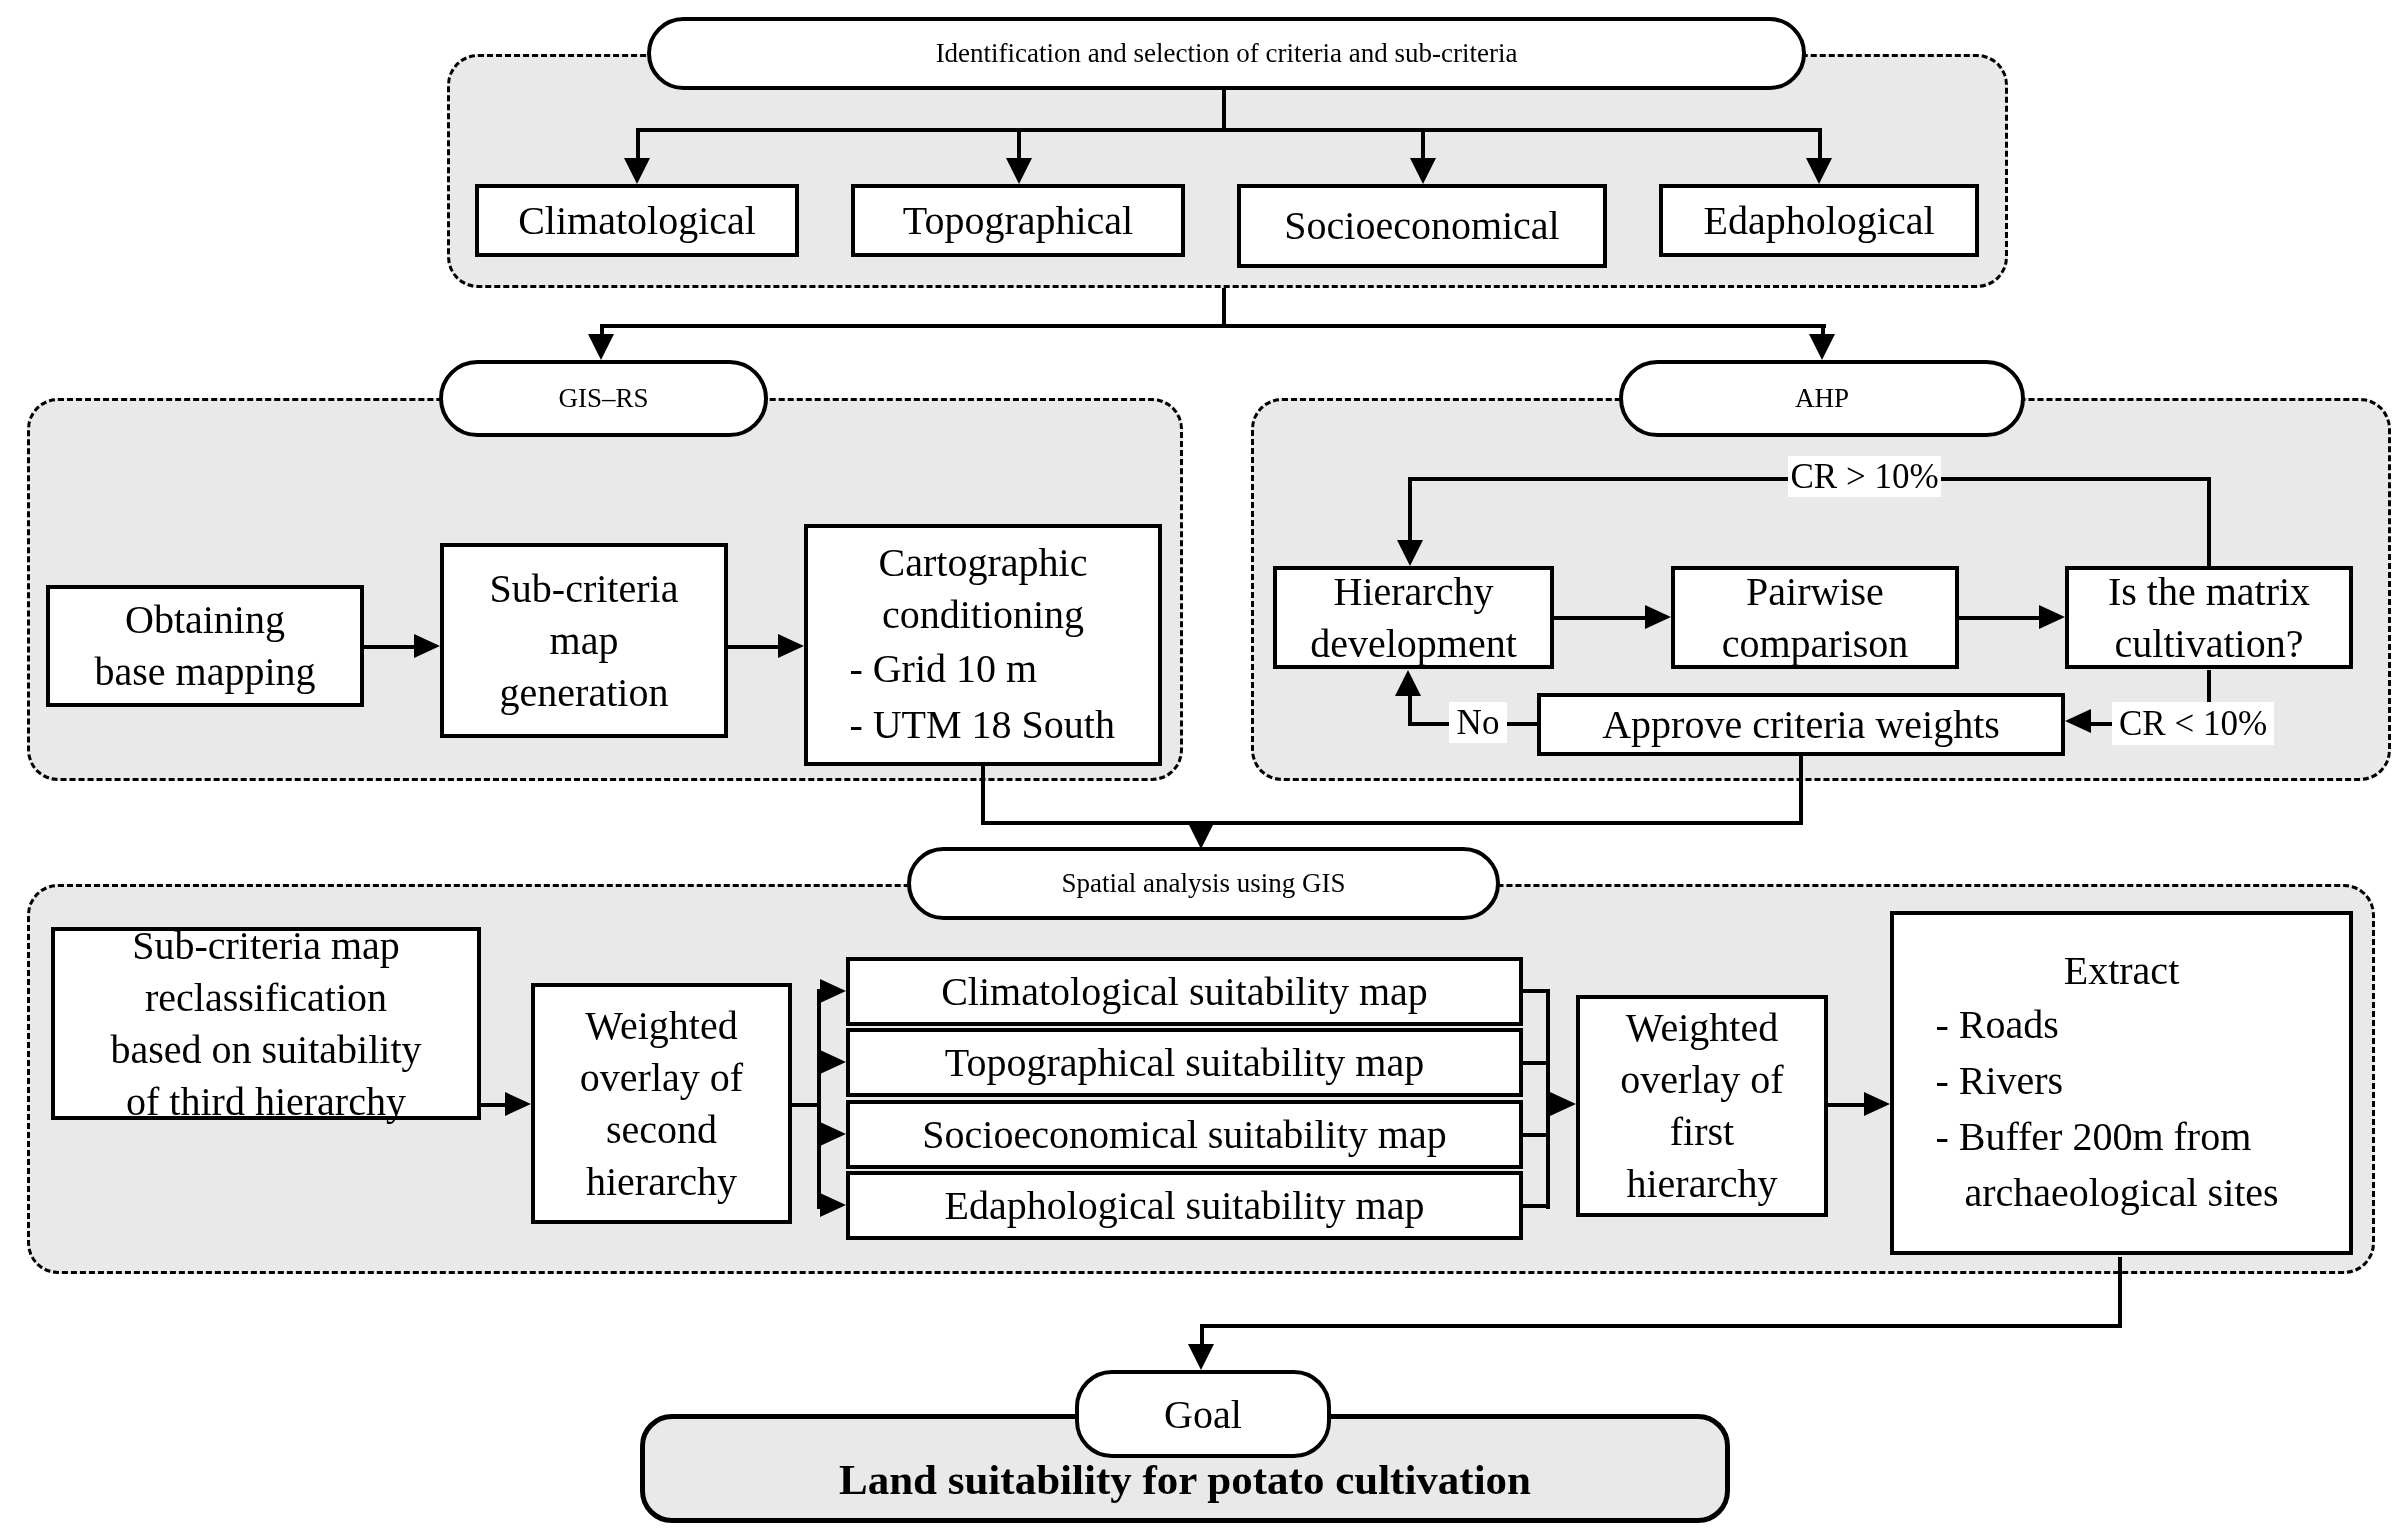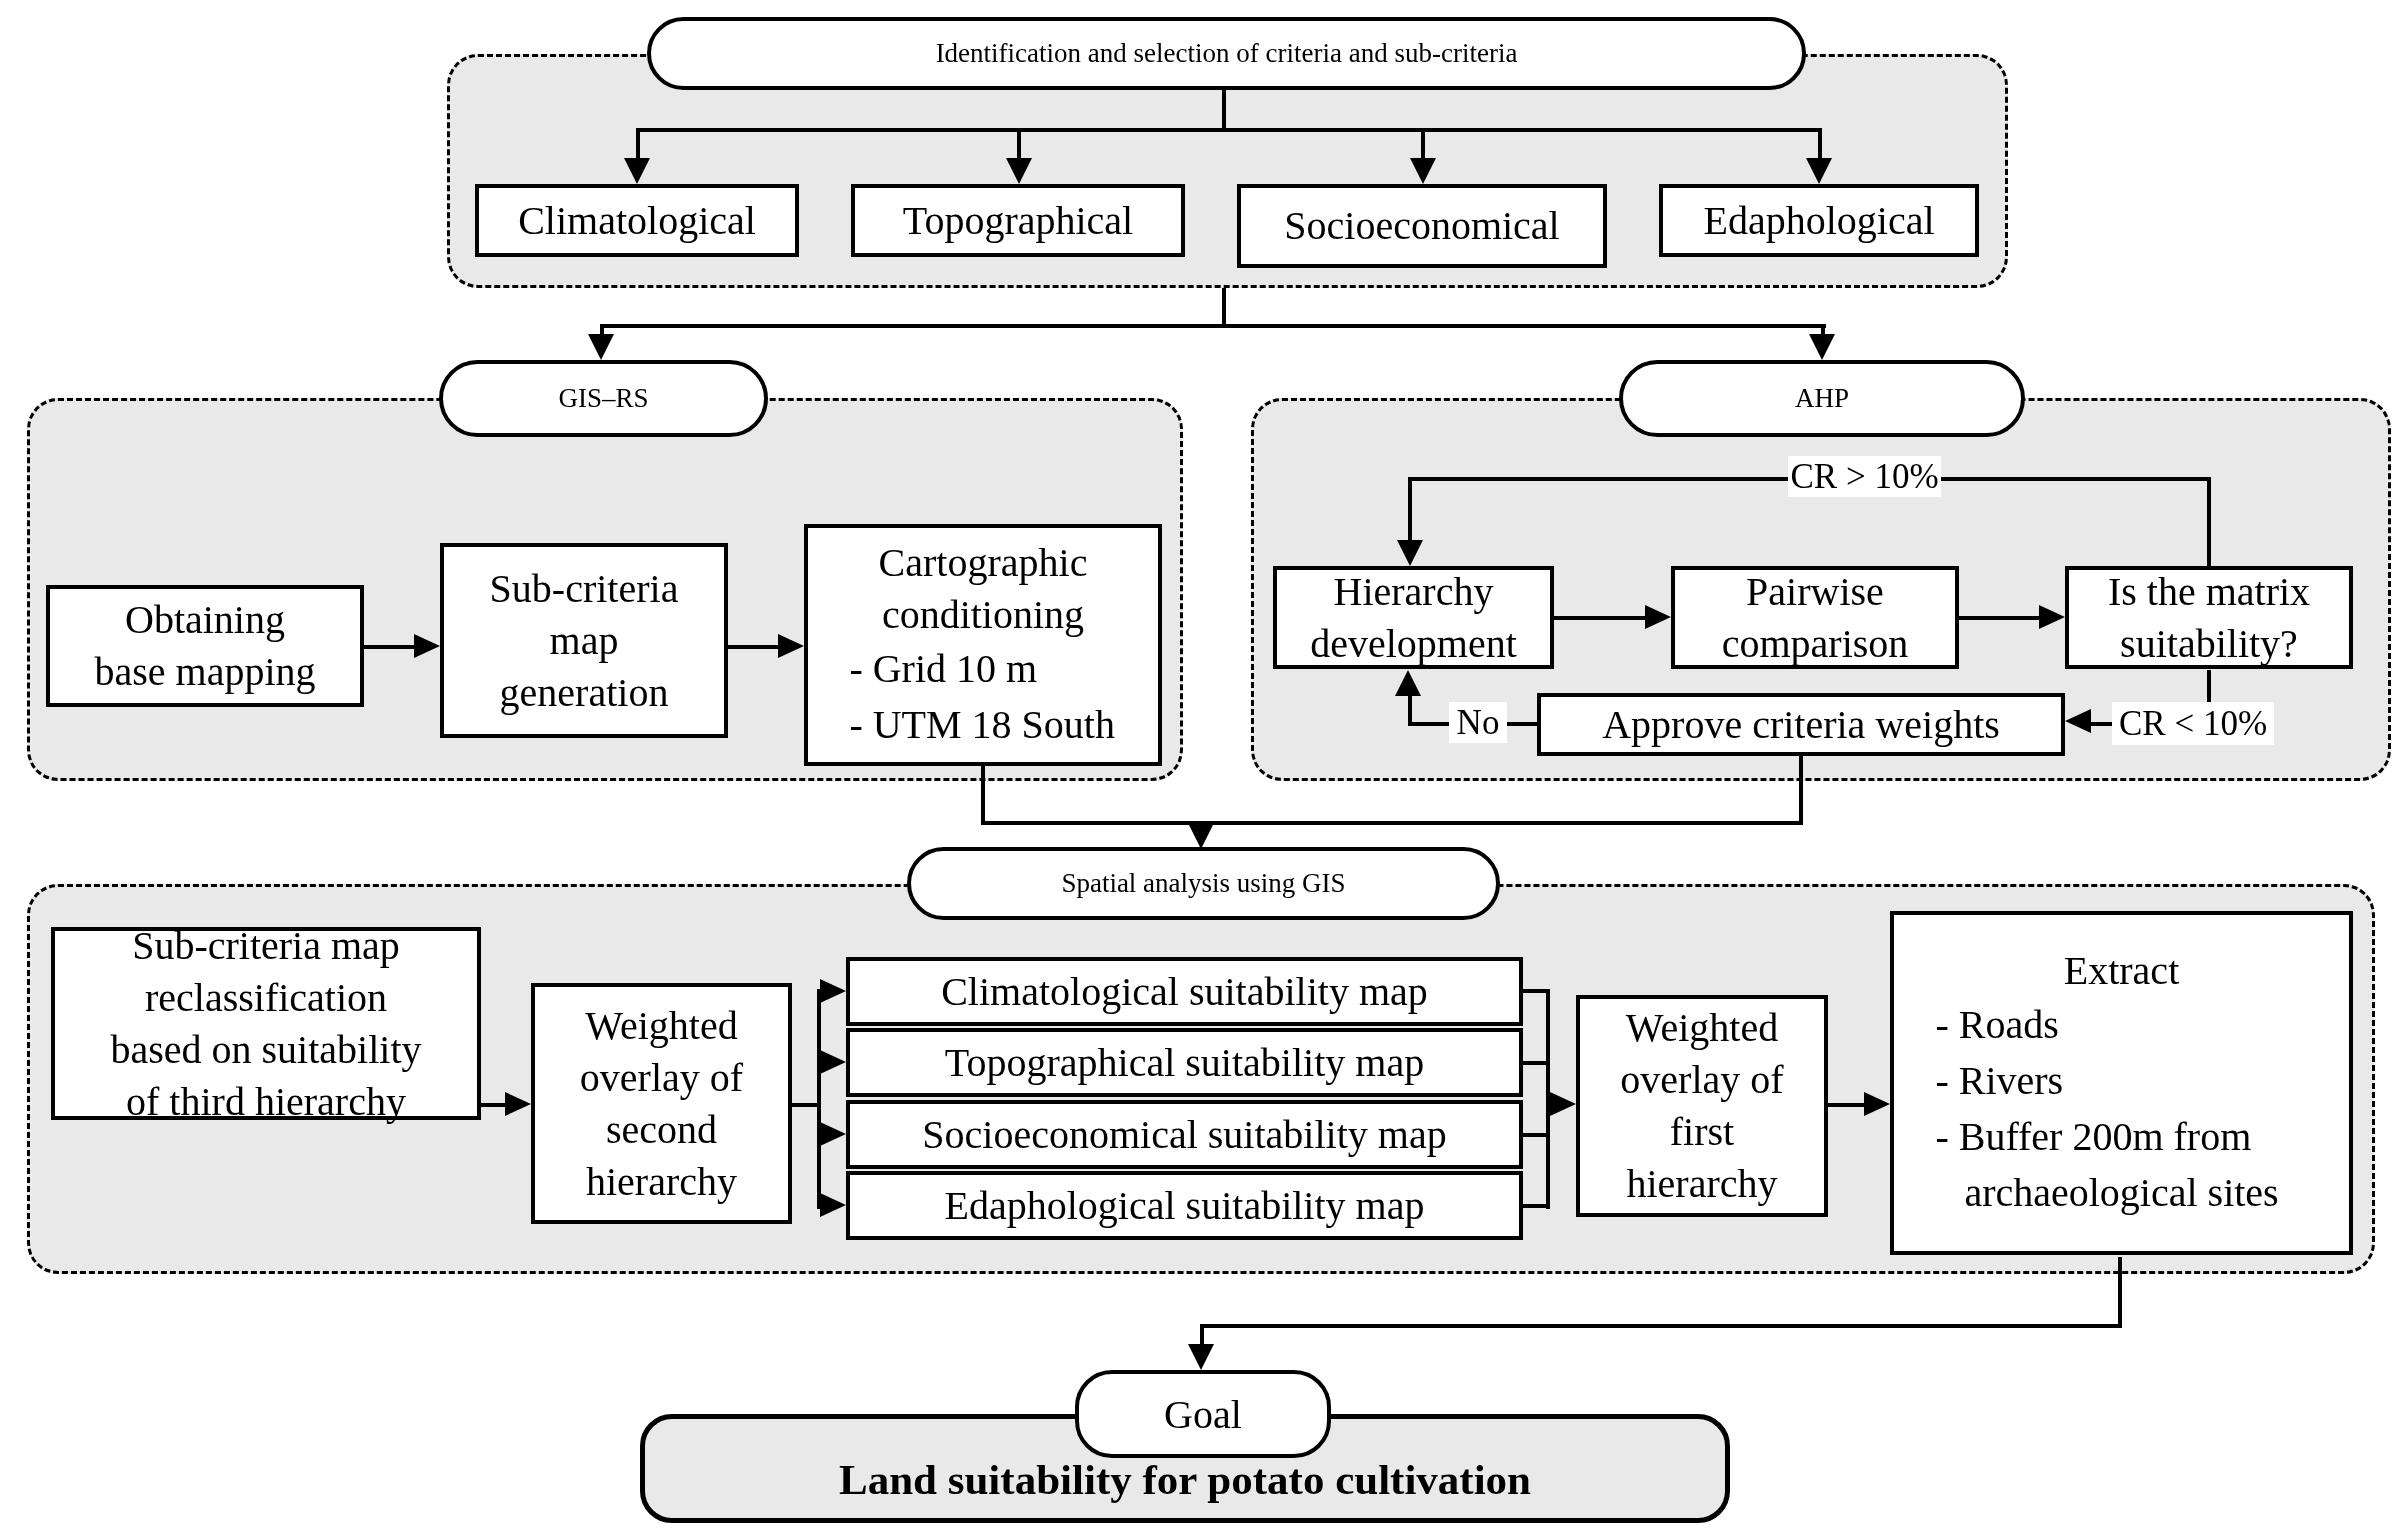--- a/index.html
+++ b/index.html
@@ -203,21 +203,21 @@
     <div class="item">- Grid 10 m</div>
     <div class="item">- UTM 18 South</div>
   </div>
 </div>
 
 <div class="node" style="left:1273px; top:566px; width:281px; height:103px;">Hierarchy
 development</div>
 <div class="node" style="left:1671px; top:566px; width:288px; height:103px;">Pairwise
 comparison</div>
 <div class="node" style="left:2065px; top:566px; width:288px; height:103px;">Is the matrix
-suitability?</div>
+cultivation?</div>
 <div class="node" style="left:1537px; top:693px; width:528px; height:63px;">Approve criteria weights</div>
 
 <div class="lab" style="left:1749px; top:456px; width:153px; height:41px;margin-left:39px;">CR &gt; 10%</div>
 <div class="lab" style="left:2112px; top:702px; width:162px; height:43px;">CR &lt; 10%</div>
 <div class="lab" style="left:1449px; top:702px; width:58px; height:41px;">No</div>
 
 <div class="node" style="left:51px; top:927px; width:430px; height:193px;">Sub-criteria map
 reclassification
 based on suitability
 of third hierarchy</div>

